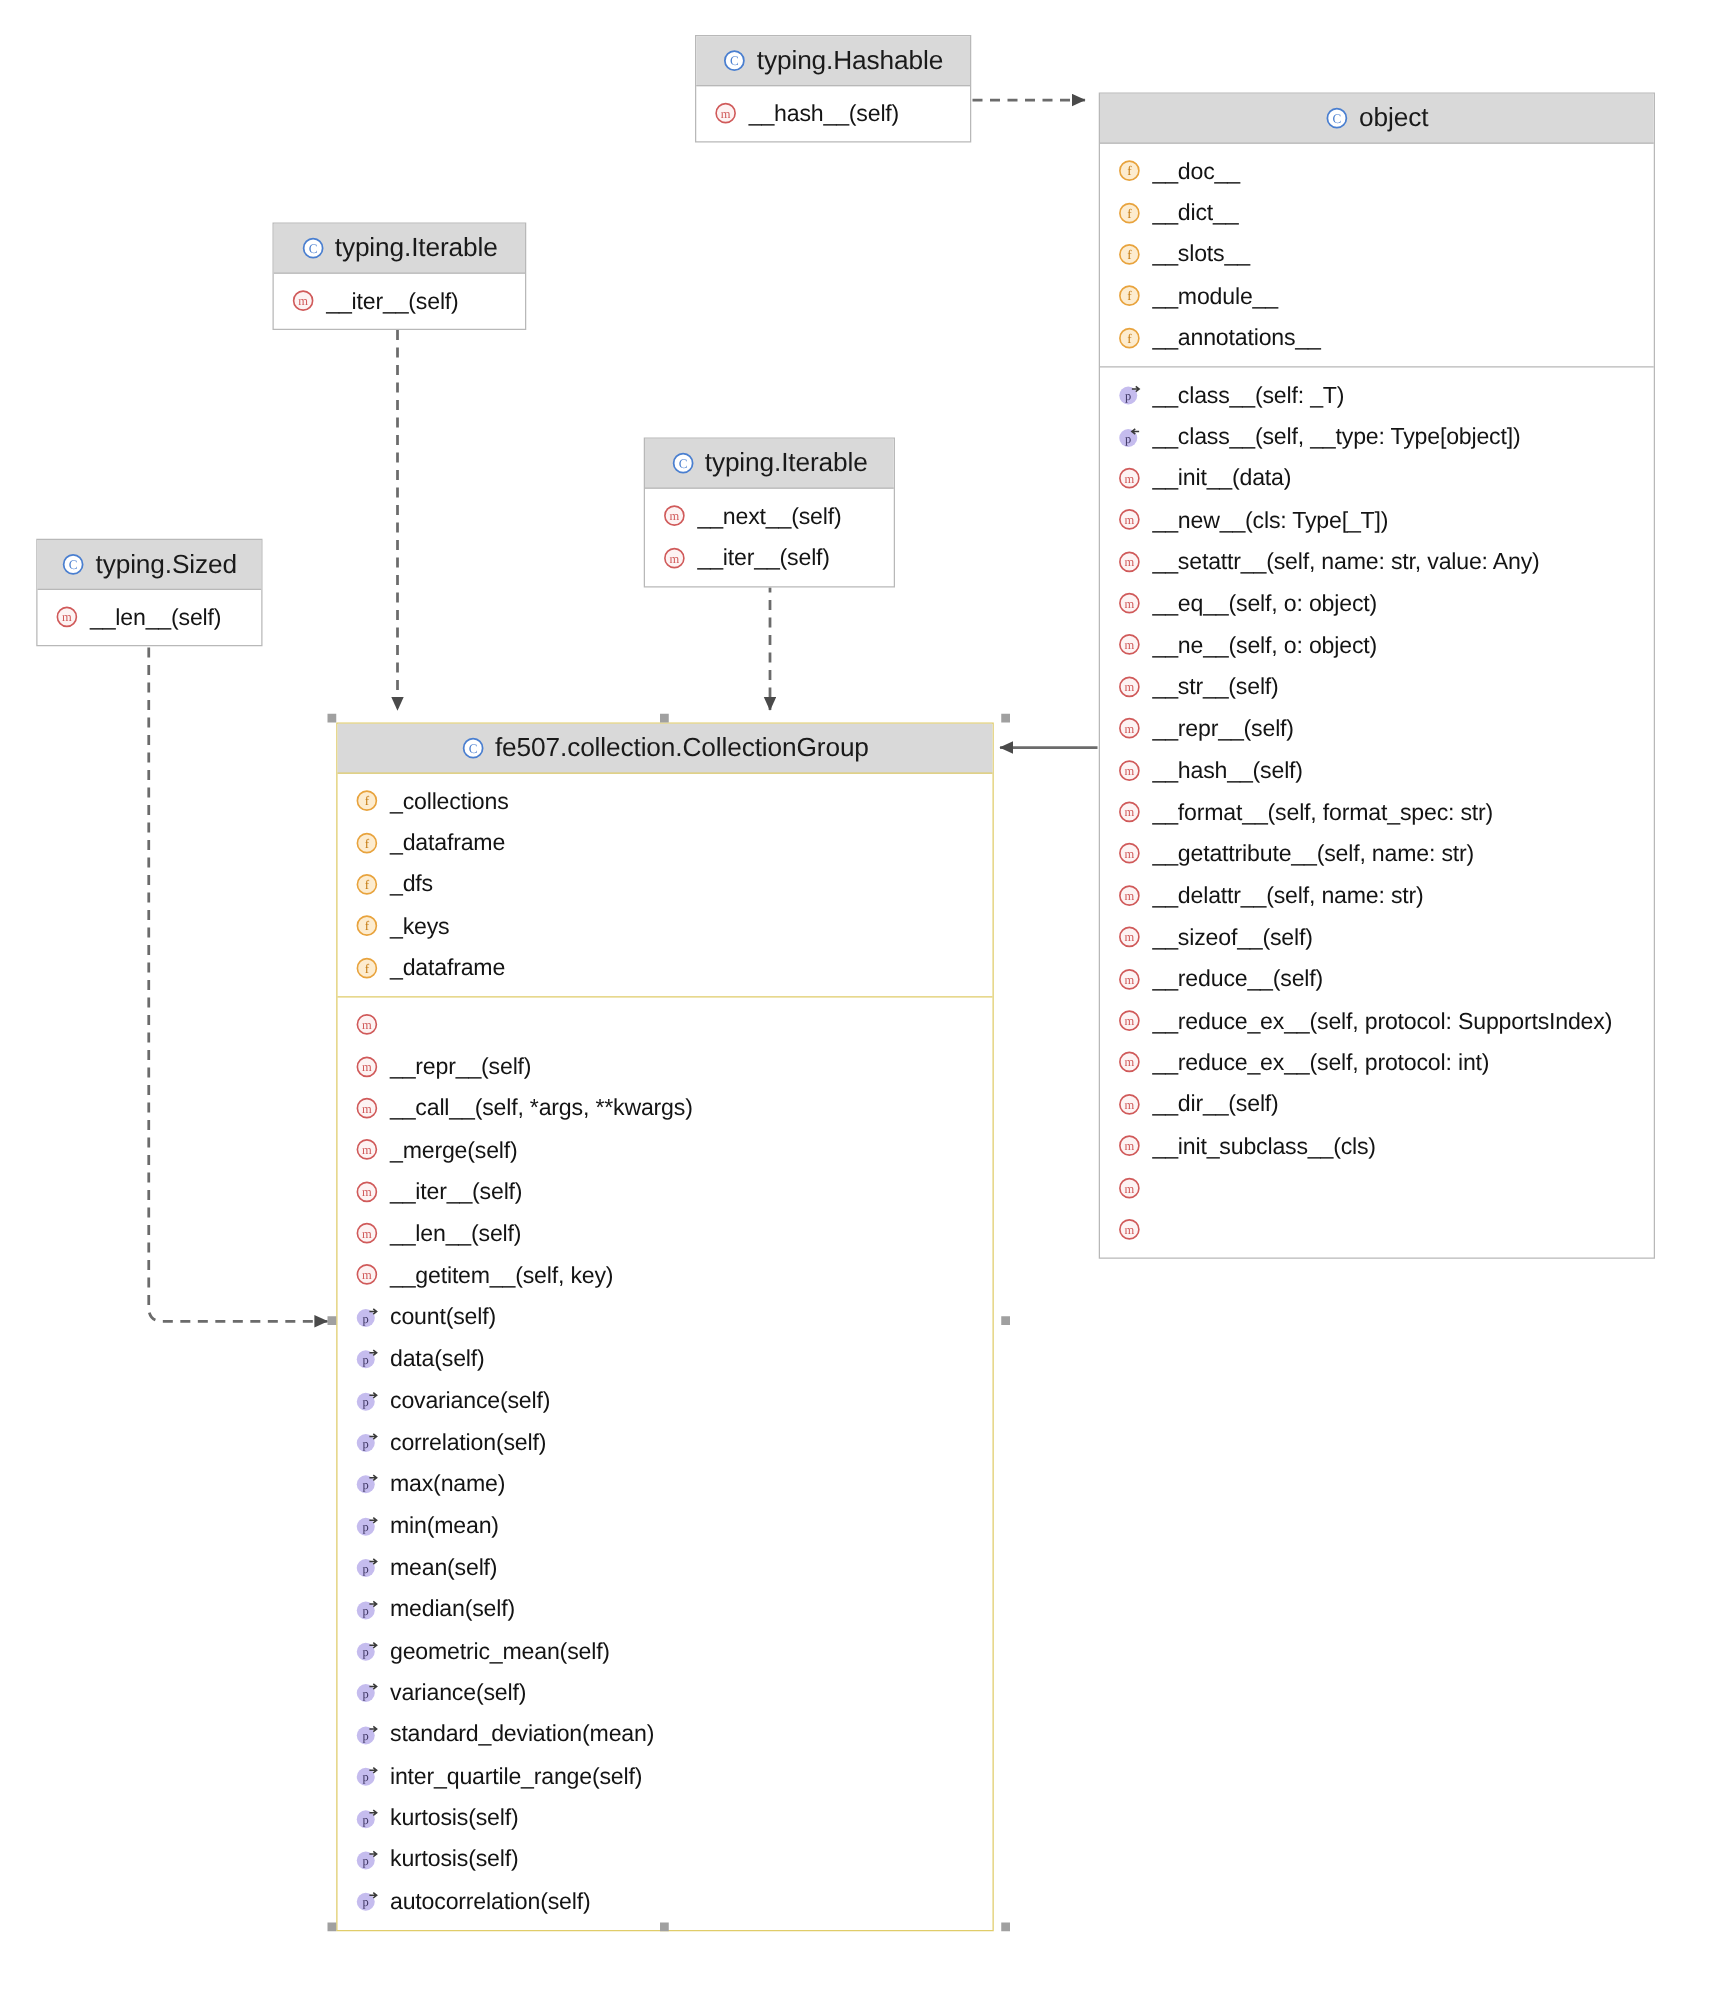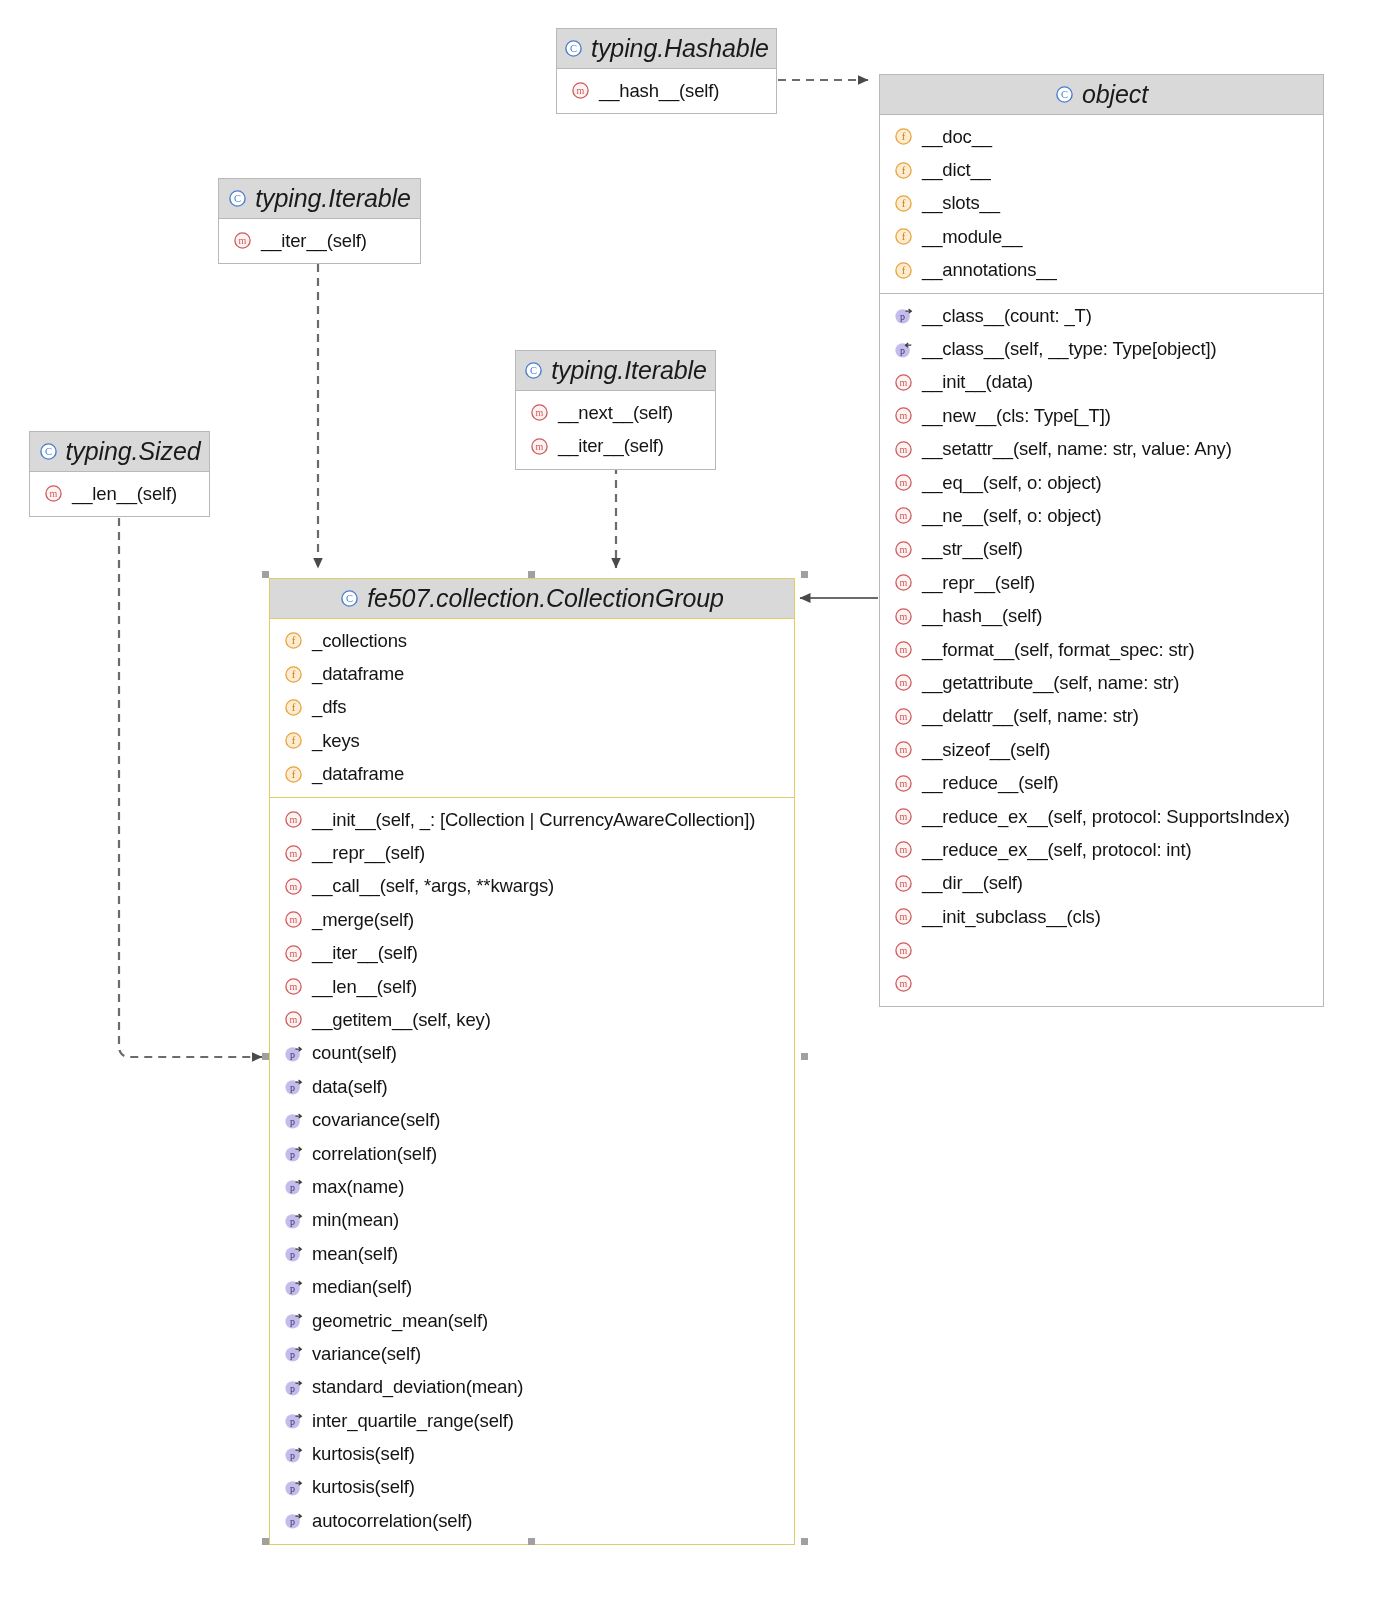--- a/index.html
+++ b/index.html
@@ -40,24 +40,23 @@
     align-items: center;
     justify-content: center;
     gap: 8px;
     padding: 0 10px;
     white-space: nowrap;
   }
   .uml-box.selected > .uml-header {
     border-bottom: 1px solid #e0cc69;
   }
   .uml-title {
-    font-size: 25px;
+    font-size: 21px;
     color: #1a1a1a;
     letter-spacing: -0.1px;
-    font-style: italic;
   }
   .uml-section {
     padding: 5px 0 6px 0;
   }
   .uml-section + .uml-section {
     border-top: 1px solid #b8b8b8;
   }
   .uml-box.selected .uml-section + .uml-section {
     border-top: 1px solid #e0cc69;
   }
@@ -287,21 +286,21 @@
 
     <div class="uml-section">
       <div class="uml-row">
         <span class="ico">
           <svg width="19" height="19" viewBox="0 0 19 19">
             <circle cx="8.6" cy="10.4" r="7.2" fill="#c5bcee"></circle>
             <text x="8.6" y="14" text-anchor="middle" font-family="Liberation Serif, serif" font-size="10" fill="#3e3663">p</text>
             <path d="M11.5,5.2 L17,5.2 M14.6,3.1 L17.3,5.2 L14.6,7.3" stroke="#3a3a3a" stroke-width="1.25" fill="none"></path>
           </svg>
         </span>
-        <span class="uml-label">__class__(count: _T)</span>
+        <span class="uml-label">__class__(self: _T)</span>
       </div>
       <div class="uml-row">
         <span class="ico">
           <svg width="19" height="19" viewBox="0 0 19 19">
             <circle cx="8.6" cy="10.4" r="7.2" fill="#c5bcee"></circle>
             <text x="8.6" y="14" text-anchor="middle" font-family="Liberation Serif, serif" font-size="10" fill="#3e3663">p</text>
             <path d="M17.3,5.2 L11.8,5.2 M14.2,3.1 L11.5,5.2 L14.2,7.3" stroke="#3a3a3a" stroke-width="1.25" fill="none"></path>
           </svg>
         </span>
         <span class="uml-label">__class__(self, __type: Type[object])</span>
@@ -540,21 +539,20 @@
     </div>
 
     <div class="uml-section">
       <div class="uml-row">
         <span class="ico">
           <svg width="19" height="19" viewBox="0 0 19 19">
               <circle cx="9.5" cy="9.5" r="7.6" fill="#fdf3f3" stroke="#d05a5a" stroke-width="1.3"></circle>
               <text x="9.5" y="13.2" text-anchor="middle" font-family="Liberation Serif, serif" font-size="10" fill="#d05a5a">m</text>
             </svg>
         </span>
-        <span class="uml-label">__init__(self, _: [Collection | CurrencyAwareCollection])</span>
       </div>
       <div class="uml-row">
         <span class="ico">
           <svg width="19" height="19" viewBox="0 0 19 19">
               <circle cx="9.5" cy="9.5" r="7.6" fill="#fdf3f3" stroke="#d05a5a" stroke-width="1.3"></circle>
               <text x="9.5" y="13.2" text-anchor="middle" font-family="Liberation Serif, serif" font-size="10" fill="#d05a5a">m</text>
             </svg>
         </span>
         <span class="uml-label">__repr__(self)</span>
       </div>

